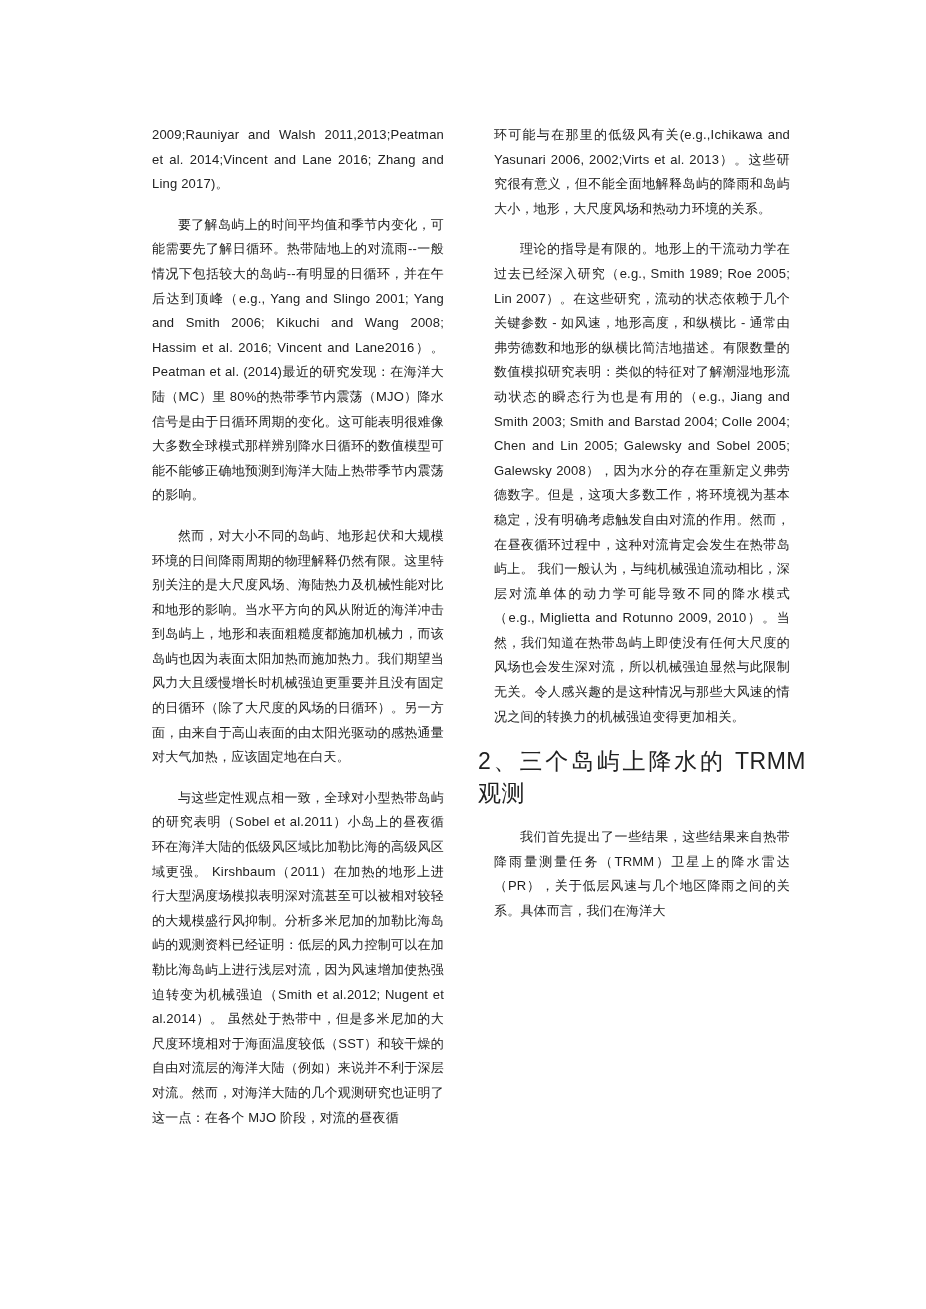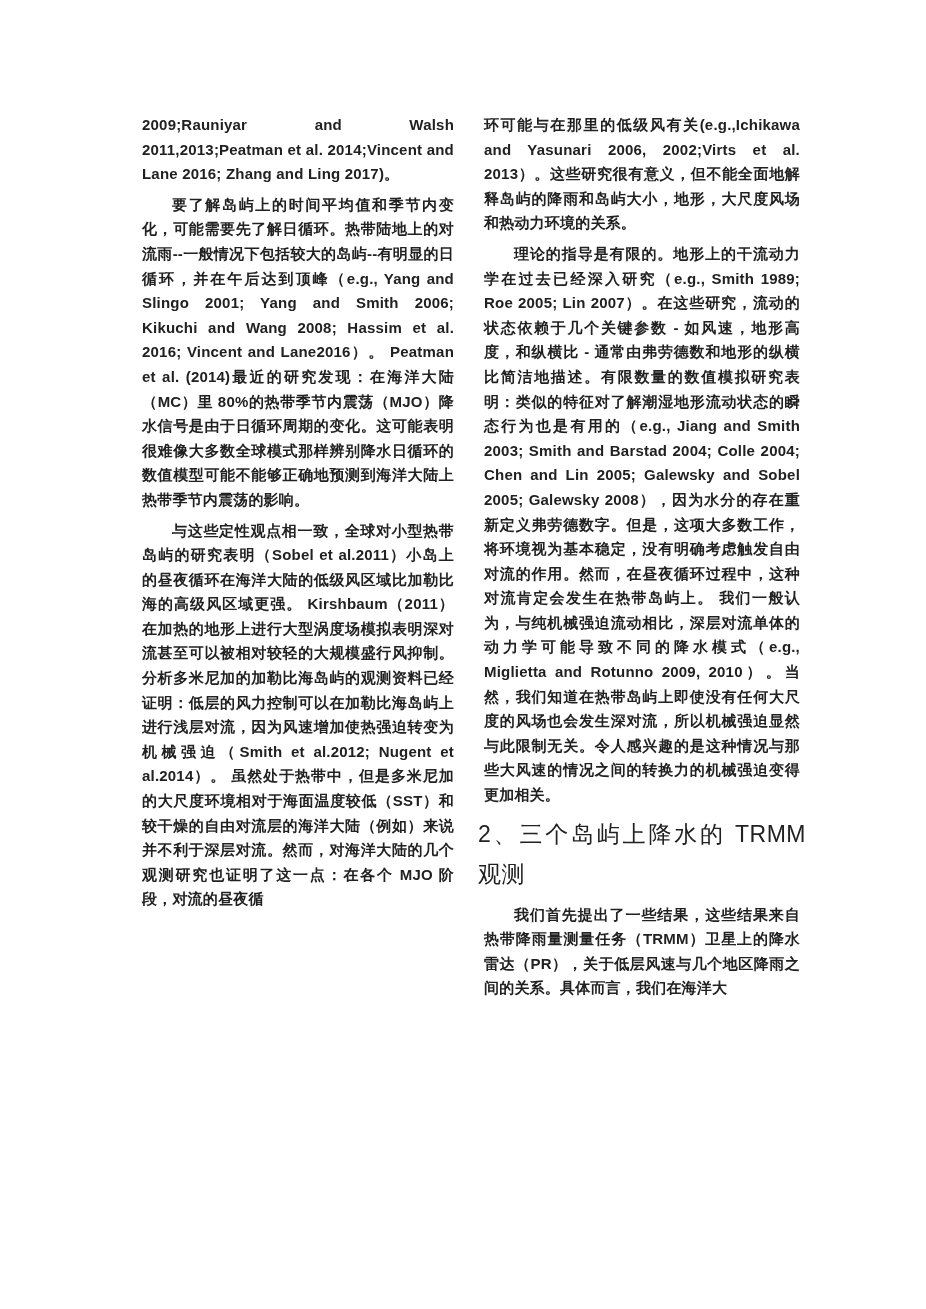--- a/index.html
+++ b/index.html
@@ -22,48 +22,48 @@
     display: flex;
     gap: 18px;
     background: #ffffff;
   }
   .col {
     box-sizing: border-box;
   }
   .col-left  { width: 324px; }
   .col-right { width: 328px; }
   .para {
-    margin: 6px;
-    font-size: 15px;
+    margin: 16px;
+    font-size: 13px;
     line-height: 24.6px;
     text-align: justify;
     letter-spacing: 0.2px;
     word-break: break-word;
-    font-weight: bold;
   }
   .para.indent {
     text-indent: 2em;
   }
   .section-heading {
     margin: 6px 0 9px 0;
     font-size: 23px;
     font-weight: normal;
-    line-height: 40px;
+    line-height: 32px;
     text-align: justify;
     letter-spacing: 0.5px;
   }
 </style>
 </head>
 <body>
 
 <div class="page">
 
   <div class="col col-left">
     <p class="para">2009;Rauniyar and Walsh 2011,2013;Peatman et al. 2014;Vincent and Lane 2016; Zhang and Ling 2017)。</p>
     <p class="para indent">要了解岛屿上的时间平均值和季节内变化，可能需要先了解日循环。热带陆地上的对流雨--一般情况下包括较大的岛屿--有明显的日循环，并在午后达到顶峰（e.g., Yang and Slingo 2001; Yang and Smith 2006; Kikuchi and Wang 2008; Hassim et al. 2016; Vincent and Lane2016）。  Peatman et al. (2014)最近的研究发现：在海洋大陆（MC）里 80%的热带季节内震荡（MJO）降水信号是由于日循环周期的变化。这可能表明很难像大多数全球模式那样辨别降水日循环的数值模型可能不能够正确地预测到海洋大陆上热带季节内震荡的影响。</p>
+    <p class="para indent">然而，对大小不同的岛屿、地形起伏和大规模环境的日间降雨周期的物理解释仍然有限。这里特别关注的是大尺度风场、海陆热力及机械性能对比和地形的影响。当水平方向的风从附近的海洋冲击到岛屿上，地形和表面粗糙度都施加机械力，而该岛屿也因为表面太阳加热而施加热力。我们期望当风力大且缓慢增长时机械强迫更重要并且没有固定的日循环（除了大尺度的风场的日循环）。另一方面，由来自于高山表面的由太阳光驱动的感热通量对大气加热，应该固定地在白天。</p>
     <p class="para indent">与这些定性观点相一致，全球对小型热带岛屿的研究表明（Sobel et al.2011）小岛上的昼夜循环在海洋大陆的低级风区域比加勒比海的高级风区域更强。  Kirshbaum（2011）在加热的地形上进行大型涡度场模拟表明深对流甚至可以被相对较轻的大规模盛行风抑制。分析多米尼加的加勒比海岛屿的观测资料已经证明：低层的风力控制可以在加勒比海岛屿上进行浅层对流，因为风速增加使热强迫转变为机械强迫（Smith et al.2012; Nugent et al.2014）。  虽然处于热带中，但是多米尼加的大尺度环境相对于海面温度较低（SST）和较干燥的自由对流层的海洋大陆（例如）来说并不利于深层对流。然而，对海洋大陆的几个观测研究也证明了这一点：在各个 MJO 阶段，对流的昼夜循</p>
   </div>
 
   <div class="col col-right">
     <p class="para">环可能与在那里的低级风有关(e.g.,Ichikawa and Yasunari 2006, 2002;Virts et al. 2013）。这些研究很有意义，但不能全面地解释岛屿的降雨和岛屿大小，地形，大尺度风场和热动力环境的关系。</p>
     <p class="para indent">理论的指导是有限的。地形上的干流动力学在过去已经深入研究（e.g., Smith 1989; Roe 2005; Lin 2007）。在这些研究，流动的状态依赖于几个关键参数 - 如风速，地形高度，和纵横比 - 通常由弗劳德数和地形的纵横比简洁地描述。有限数量的数值模拟研究表明：类似的特征对了解潮湿地形流动状态的瞬态行为也是有用的（e.g., Jiang and Smith 2003; Smith and Barstad 2004; Colle 2004; Chen and Lin 2005; Galewsky and Sobel 2005; Galewsky 2008），因为水分的存在重新定义弗劳德数字。但是，这项大多数工作，将环境视为基本稳定，没有明确考虑触发自由对流的作用。然而，在昼夜循环过程中，这种对流肯定会发生在热带岛屿上。  我们一般认为，与纯机械强迫流动相比，深层对流单体的动力学可能导致不同的降水模式（e.g., Miglietta and Rotunno 2009, 2010）。当然，我们知道在热带岛屿上即使没有任何大尺度的风场也会发生深对流，所以机械强迫显然与此限制无关。令人感兴趣的是这种情况与那些大风速的情况之间的转换力的机械强迫变得更加相关。</p>
     <h2 class="section-heading">2、三个岛屿上降水的 TRMM 观测</h2>
     <p class="para indent">我们首先提出了一些结果，这些结果来自热带降雨量测量任务（TRMM）卫星上的降水雷达（PR），关于低层风速与几个地区降雨之间的关系。具体而言，我们在海洋大</p>
   </div>
 

